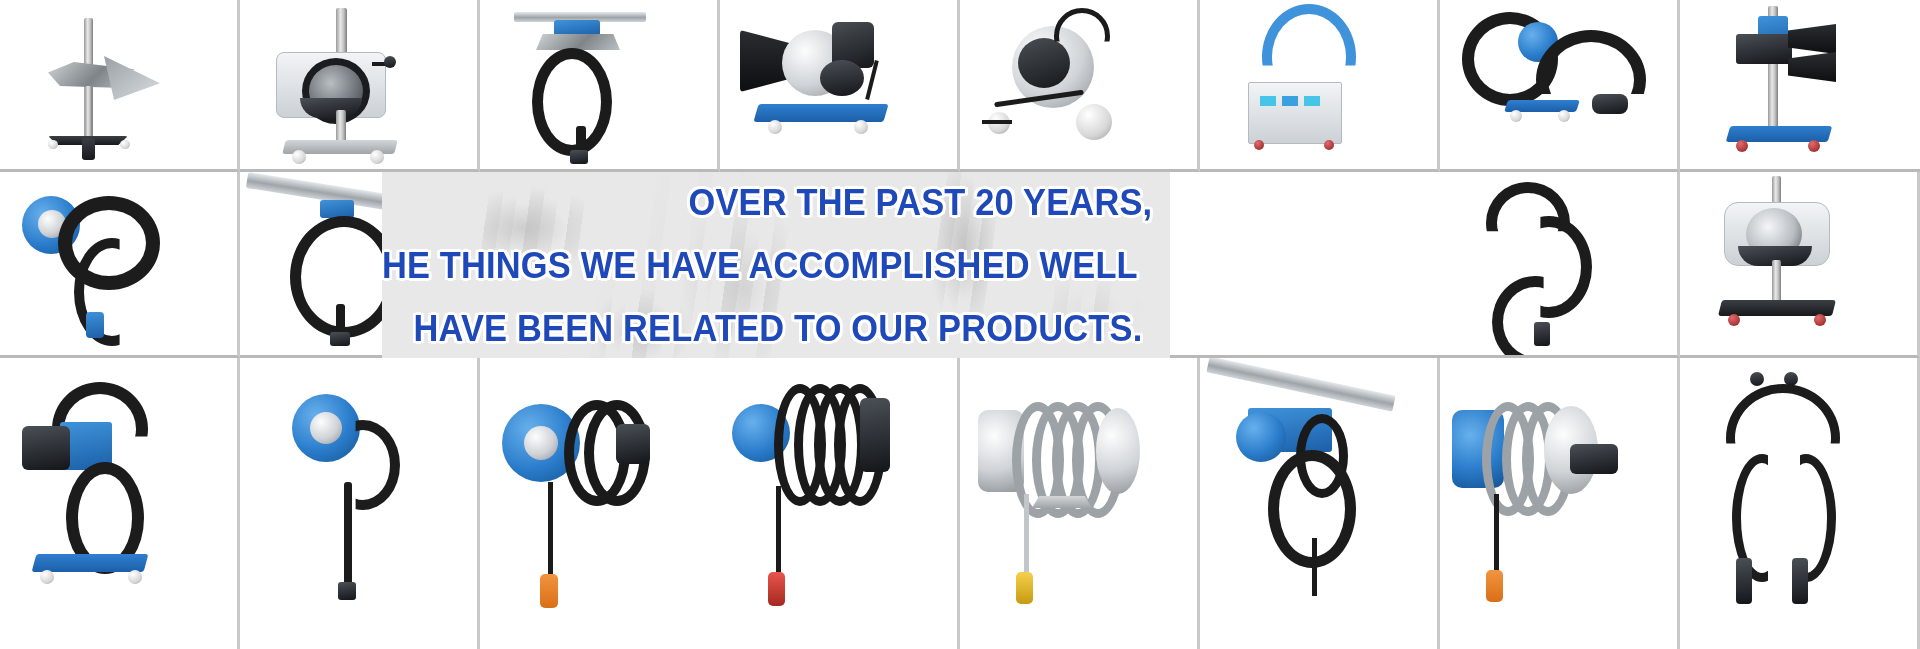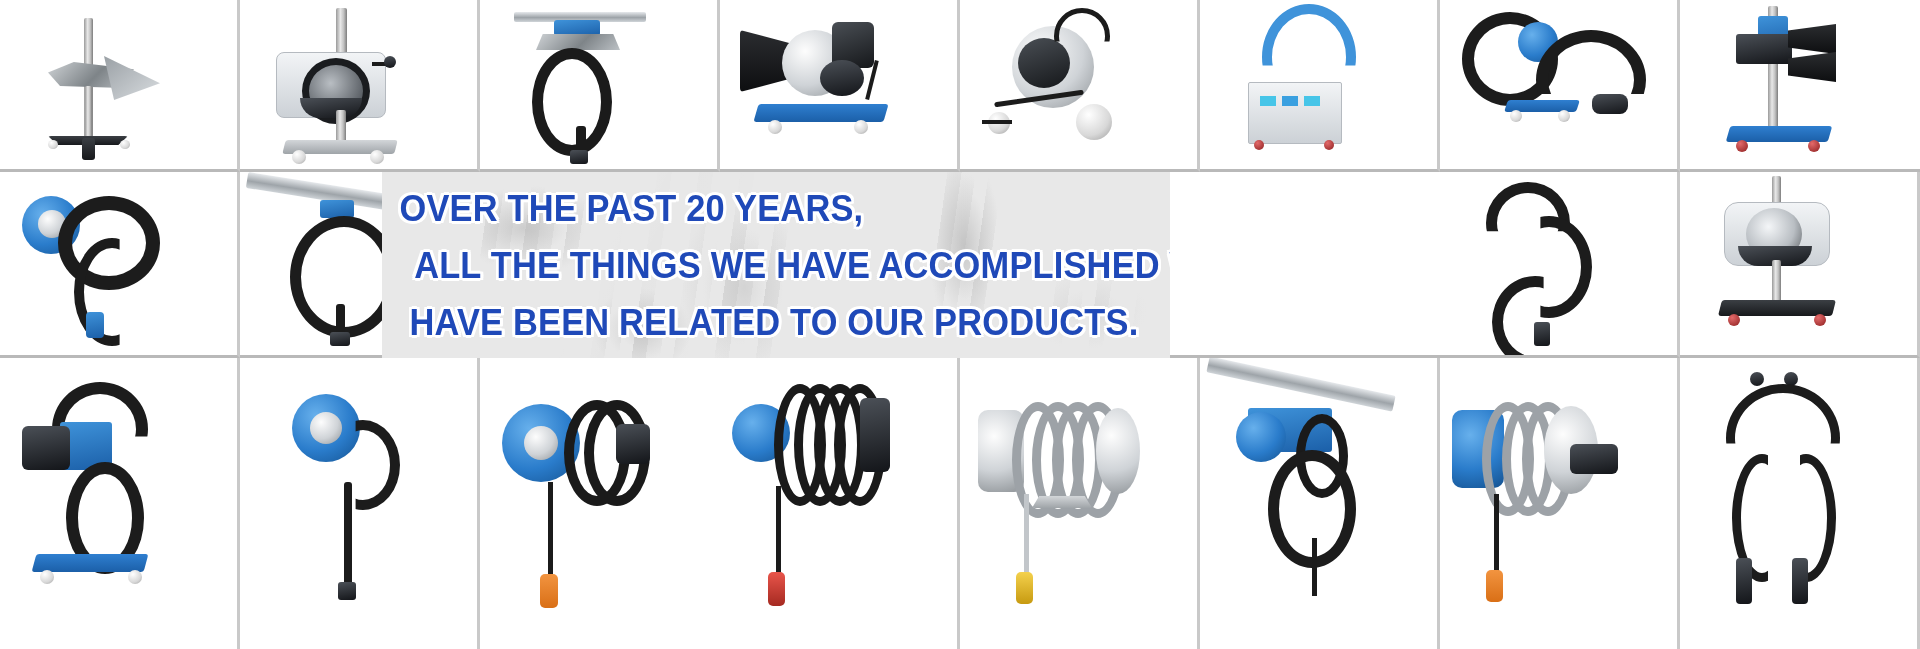--- a/index.html
+++ b/index.html
@@ -86,22 +86,22 @@
     background:
       radial-gradient(ellipse 120px 70px at 18% 30%,rgba(140,146,152,.55),transparent 70%),
       radial-gradient(ellipse 90px 130px at 46% 62%,rgba(150,156,162,.45),transparent 70%),
       radial-gradient(ellipse 60px 150px at 74% 40%,rgba(120,126,132,.5),transparent 68%),
       radial-gradient(ellipse 140px 90px at 90% 75%,rgba(160,166,172,.4),transparent 72%),
       radial-gradient(ellipse 70px 60px at 33% 85%,rgba(130,136,142,.4),transparent 70%);
   }
   .banner-text{
     position:absolute;inset:0;
     display:flex;flex-direction:column;
-    align-items:flex-start;justify-content:center;
-    gap:12px;
+    align-items:flex-end;justify-content:center;
+    gap:18px;
   }
   .bline{
     font-family:"Liberation Sans", sans-serif;
     font-weight:bold;
     font-size:37px;
     line-height:45px;
     letter-spacing:.2px;
     color:#1f49b8;
     white-space:nowrap;
     transform:scaleX(.93);

